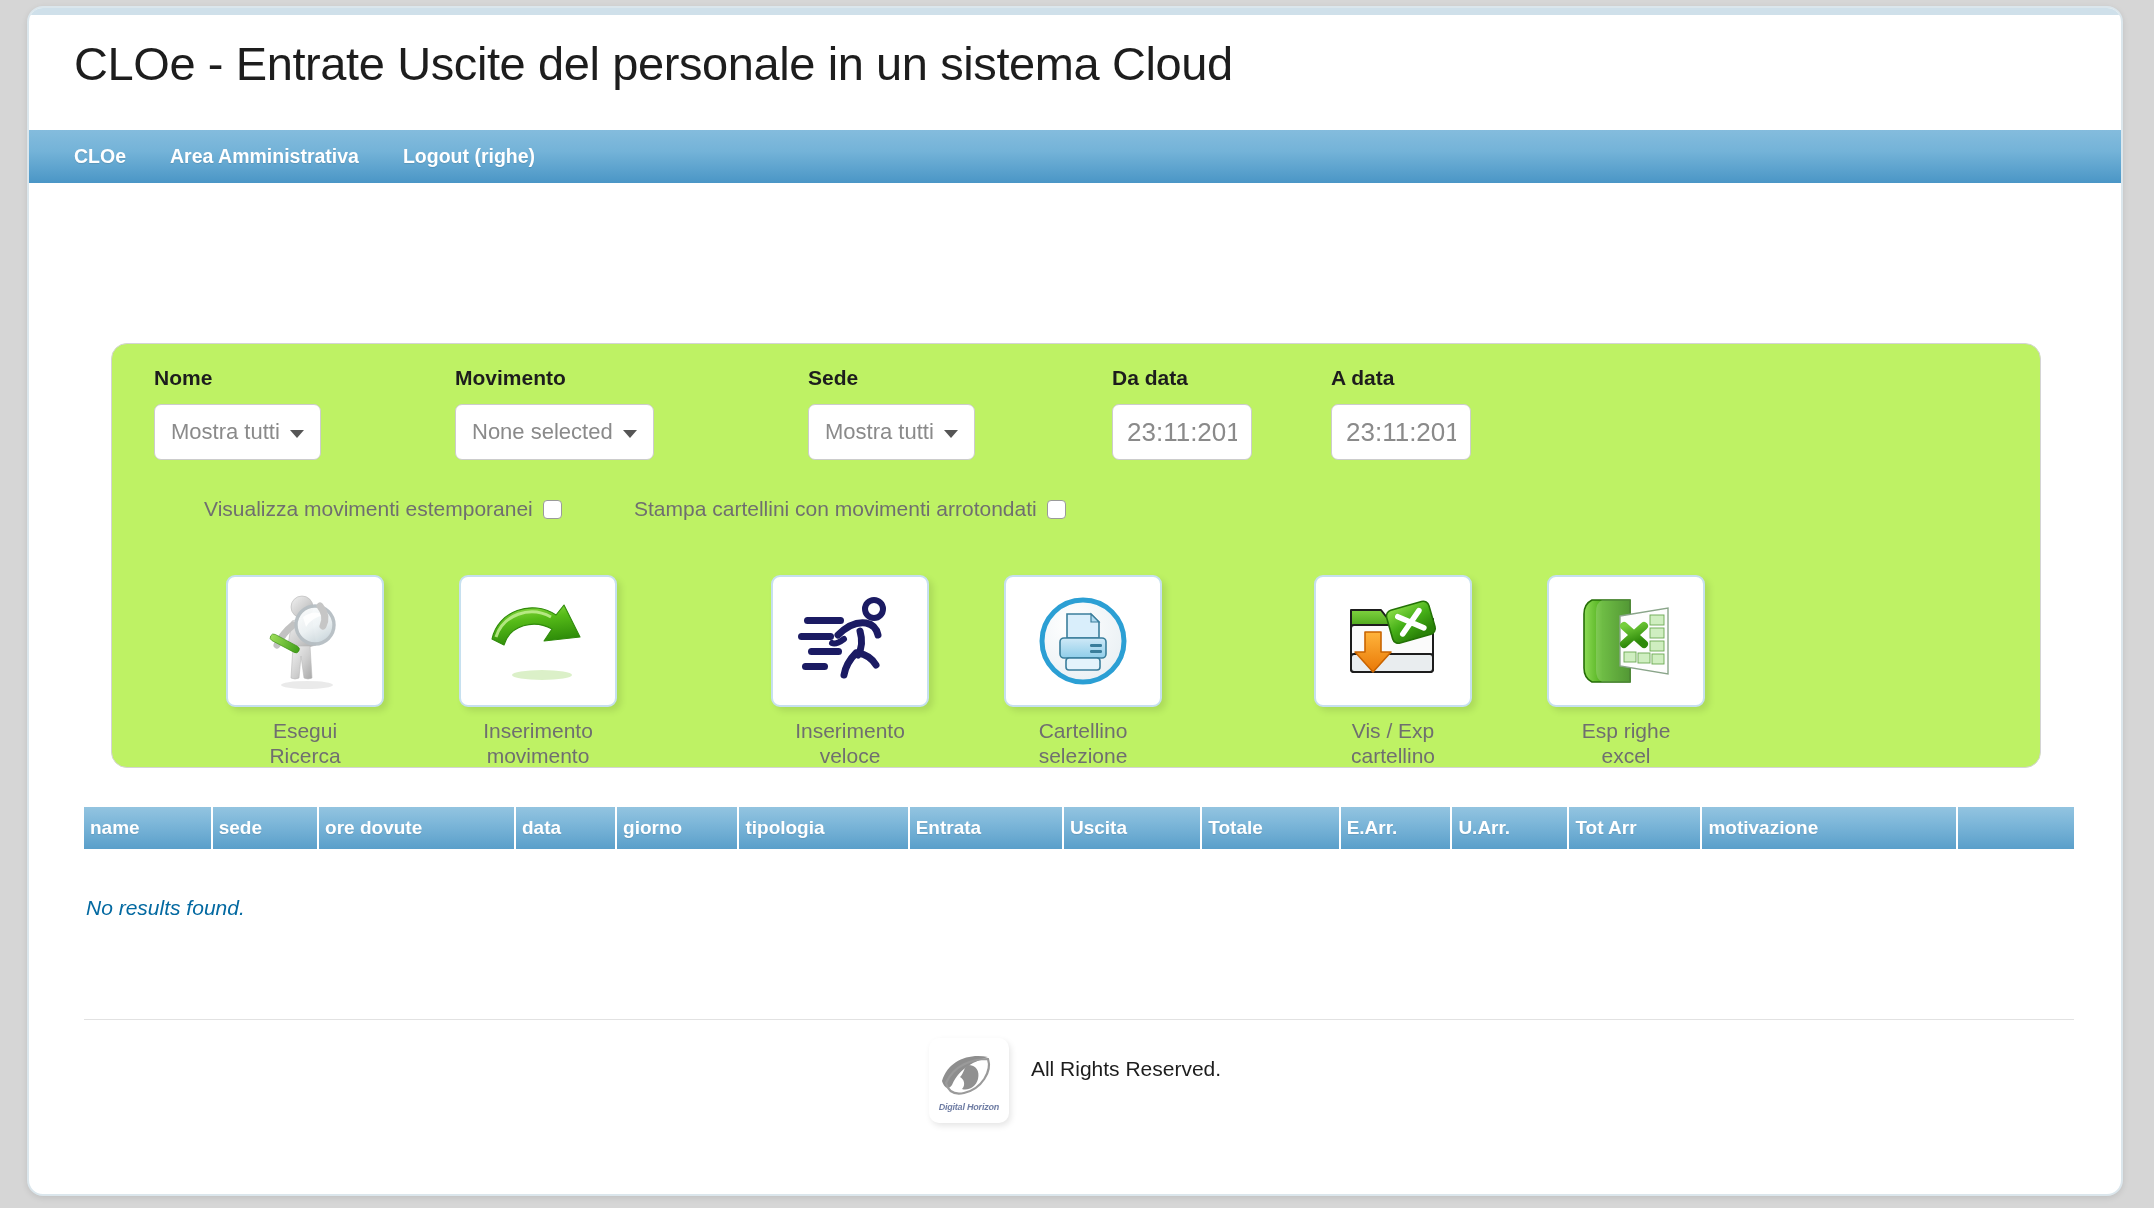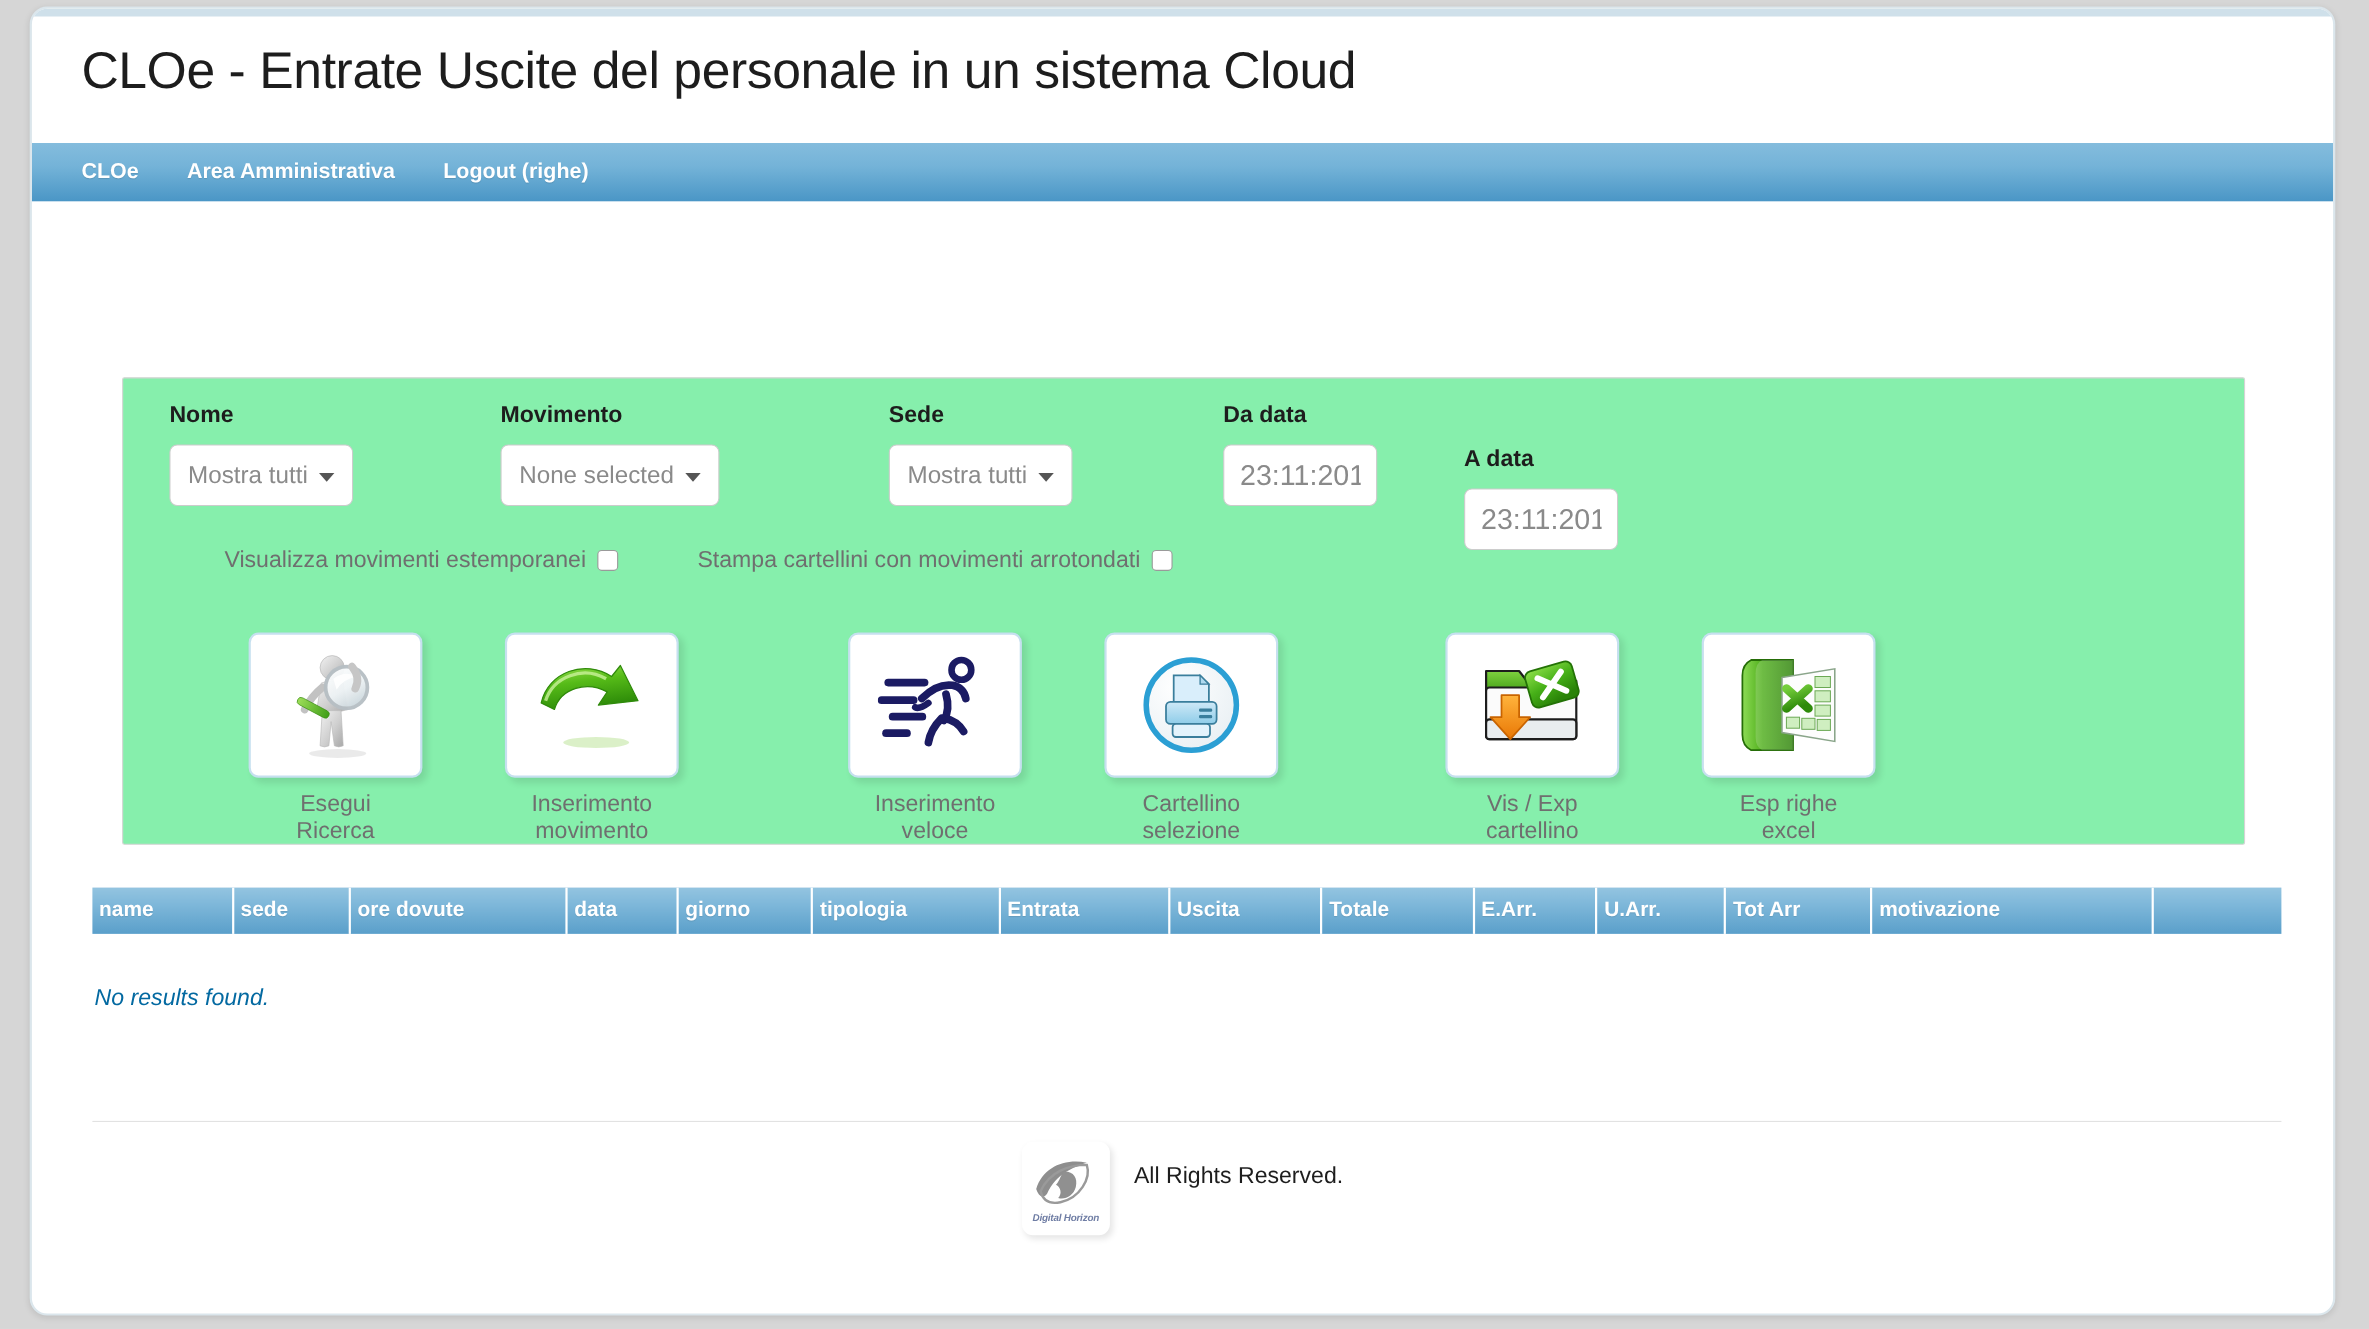--- a/index.html
+++ b/index.html
@@ -87,23 +87,23 @@
   }
 
   
   .filter-panel {
     position: absolute;
     left: 82px;
     top: 335px;
     width: 1930px;
     height: 425px;
     border: 1px solid #d4d4d4;
-    border-radius: 2px;
-    box-sizing: border-box;
-    background: #86efac;
+    border-radius: 16px;
+    box-sizing: border-box;
+    background: #bef264;
   }
   .field-group { position: absolute; }
   .field-label {
     font-size: 21px;
     font-weight: bold;
     color: #1d1d1d;
     margin-bottom: 14px;
     white-space: nowrap;
   }
   .dropdown-btn {
@@ -319,21 +319,21 @@
           <span>Mostra tutti</span>
           <span class="caret"></span>
         </div>
       </div>
 
       <div class="field-group" style="left:1000px; top:22px;">
         <div class="field-label">Da data</div>
         <input class="date-input" type="text" value="23:11:2018" style="">
       </div>
 
-      <div class="field-group" style="left:1219px; top:22px;margin-top:40px;">
+      <div class="field-group" style="left:1219px; top:22px;">
         <div class="field-label">A data</div>
         <input class="date-input" type="text" value="23:11:2018" style="">
       </div>
 
       <div class="check-row" style="left:92px; top:153px;">
         <span class="check-label">Visualizza movimenti estemporanei</span>
         <span class="cbox"></span>
       </div>
       <div class="check-row" style="left:522px; top:153px;">
         <span class="check-label">Stampa cartellini con movimenti arrotondati</span>

